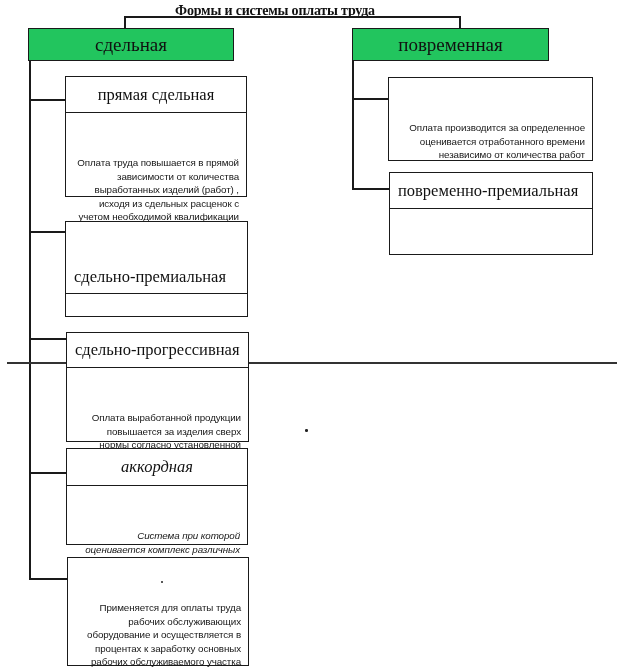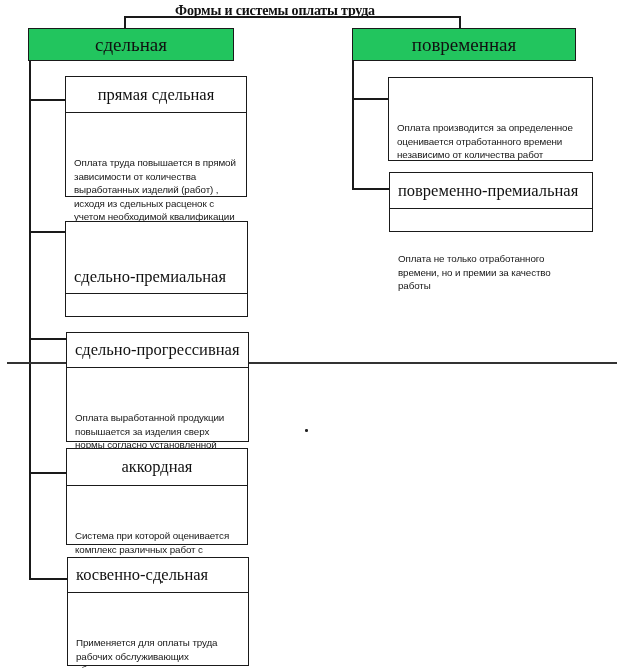--- a/index.html
+++ b/index.html
@@ -19,20 +19,21 @@
   }
   .top-box {
     position: absolute; height: 33px; border: 1.5px solid #1a1a1a;
     background: #22c55e; box-sizing: border-box;
     display: flex; align-items: center; justify-content: center;
     font-size: 19px; font-family: "Liberation Serif", serif;
   }
   .card {
     position: absolute; border: 1.5px solid #1a1a1a; background: #fff;
     box-sizing: border-box;
+    text-align: right;
   }
   .card-head {
     border-bottom: 1.5px solid #1a1a1a; box-sizing: border-box;
     display: flex; align-items: center;
     font-size: 16.5px; font-family: "Liberation Serif", serif;
     white-space: nowrap; padding: 0 8px;
   }
   .card-head.center { justify-content: center; }
   .card-body {
     font-family: "Liberation Sans", sans-serif; font-size: 9.8px;
@@ -46,21 +47,21 @@
 <body>
 
 <div class="title">Формы и системы оплаты труда</div>
 <div class="ln h" style="left:124px; top:16px; width:337px;"></div>
 <div class="ln v" style="left:124px; top:16px; height:13px;"></div>
 <div class="ln v" style="left:459px; top:16px; height:13px;"></div>
 
 <div class="top-box" style="left:28px; top:28px; width:206px;">
   <span>сдельная</span>
 </div>
-<div class="top-box" style="left:352px; top:28px; width:224px;text-align:center;">
+<div class="top-box" style="left:352px; top:28px; width:197px;text-align:center;">
   <span>повременная</span>
 </div>
 
 <div class="ln v" style="left:29px; top:61px; height:519px;"></div>
 <div class="ln v" style="left:352px; top:61px; height:128px;"></div>
 
 <div class="ln h" style="left:7px; top:362px; width:610px; background:#333;"></div>
 
 <div class="ln h" style="left:29px; top:99px; width:37px;"></div>
 <div class="ln h" style="left:29px; top:231px; width:37px;"></div>
@@ -78,33 +79,31 @@
 
 <div class="card" style="left:65px; top:221px; width:183px; height:96px;">
   <div class="card-head" style="height:34px;margin-top:38px;">сдельно-премиальная</div>
 </div>
 
 <div class="card" style="left:66px; top:332px; width:183px; height:110px;">
   <div class="card-head" style="height:35px;">сдельно-прогрессивная</div>
   <div class="card-body">Оплата выработанной продукции повышается за изделия сверх нормы согласно установленной шкале, но не свыше двойной сдельной расценки</div>
 </div>
 
-<div class="card" style="left:66px; top:448px; width:182px; height:97px;">
+<div class="card" style="left:66px; top:448px; width:182px; height:97px;font-style:italic;">
   <div class="card-head center" style="height:37px;">аккордная</div>
   <div class="card-body">Система при которой оценивается комплекс различных работ с указанием предельного срока их выполнения</div>
 </div>
 
 <div class="card" style="left:67px; top:557px; width:182px; height:109px;">
-  <div class="card-head" style="height:35px;">косвенно-сдельная</div>
   <div class="card-body">Применяется для оплаты труда рабочих обслуживающих оборудование и осуществляется в процентах к заработку основных рабочих обслуживаемого участка</div>
 </div>
 
 <div class="card" style="left:388px; top:77px; width:205px; height:84px;">
   <div class="card-body">Оплата производится за определенное оценивается отработанного времени независимо от количества работ</div>
 </div>
 
-<div class="card" style="left:389px; top:172px; width:204px; height:60px;">
+<div class="card" style="left:389px; top:172px; width:204px; height:83px;">
   <div class="card-head" style="height:36px;">повременно-премиальная</div>
-  <div class="card-body" style="padding-right:40px;">Оплата не только отработанного времени, но и премии за качество работы</div>
 </div>
 
 <div class="speck" style="left:305px; top:429px;"></div>
 <div class="speck" style="left:161px; top:581px; width:2px; height:2px;"></div>
 
 </body></html>

